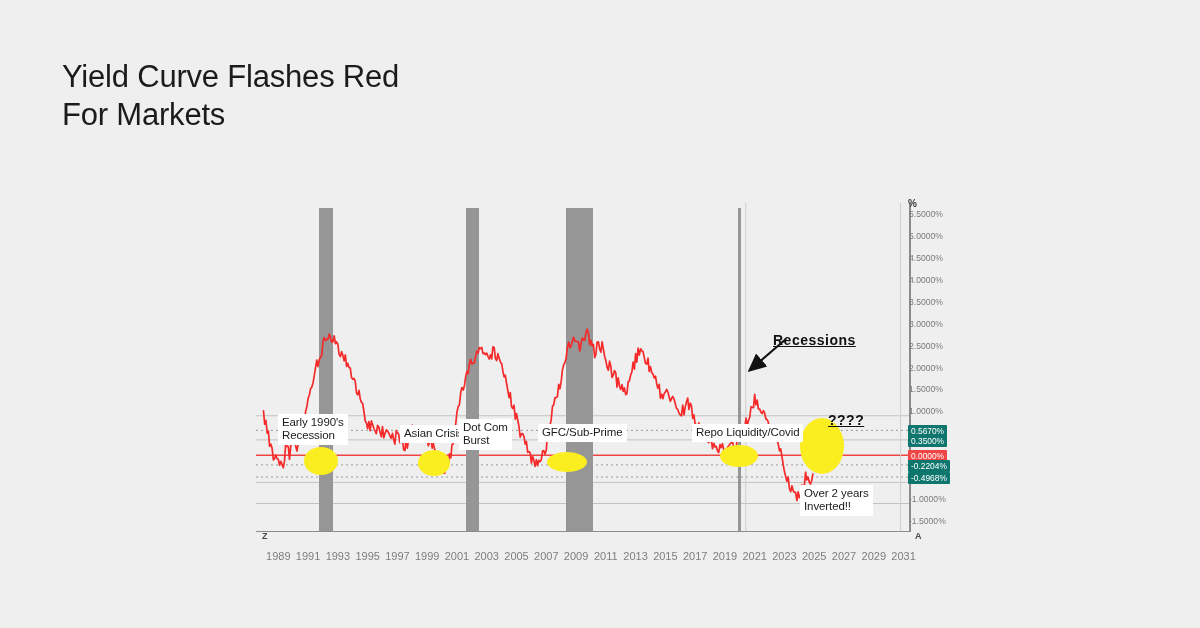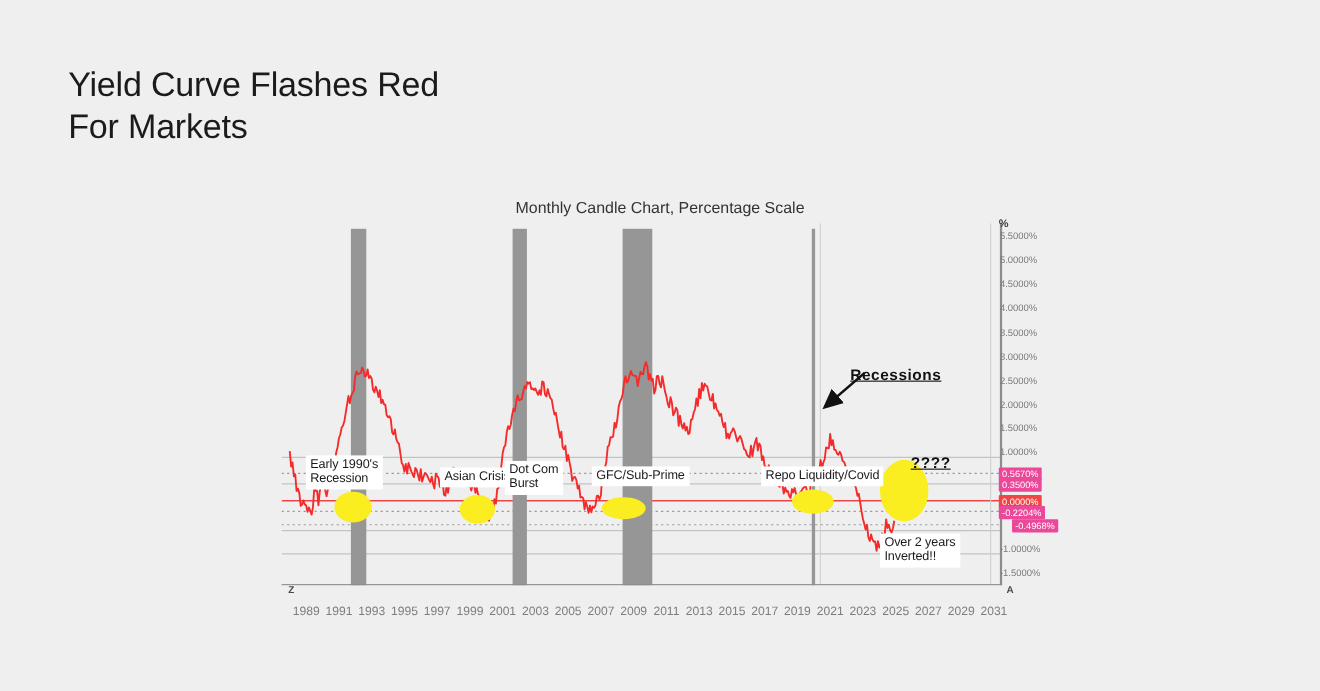--- a/index.html
+++ b/index.html
@@ -129,21 +129,21 @@
     left: 3px;
     font-size: 8.6px;
     color: #7a7a7a;
     white-space: nowrap;
   }
   .ybadge {
     position: absolute;
     left: 2px;
     font-size: 8.4px;
     color: #ffffff;
-    background: #ec4899;
+    background: #0f766e;
     padding: 1px 3px 1px 3px;
     white-space: nowrap;
     border-radius: 1px;
   }
   .ybadge.red { background: #f04545; }
 
   
   #xaxis {
     position: absolute;
     left: 256px; top: 550px;
@@ -165,21 +165,20 @@
   }
 </style>
 </head>
 <body>
 
 <div id="root">
 
   <div id="headline">Yield Curve Flashes Red
 For Markets</div>
 
-  <div id="chart-subtitle">Monthly Candle Chart, Percentage Scale</div>
 
   <div id="plot">
     <div id="plot-inner">
       <div id="bands">
           <div class="recession-band" style="left: 62.88px; width: 13.755px; height: 324px;"></div>
           <div class="recession-band" style="left: 210.255px; width: 12.445px; height: 324px;"></div>
           <div class="recession-band" style="left: 310.47px; width: 26.855px; height: 324px;"></div>
           <div class="recession-band" style="left: 482.08px; width: 2.9475px; height: 324px;"></div>
         </div>
       <svg id="grid-svg" width="655" height="329">
@@ -242,21 +241,21 @@
       <div class="ytick" style="top: 142.567px;">2.5000%</div>
       <div class="ytick" style="top: 164.5px;">2.0000%</div>
       <div class="ytick" style="top: 186.433px;">1.5000%</div>
       <div class="ytick" style="top: 208.367px;">1.0000%</div>
       <div class="ytick" style="top: 296.1px;">-1.0000%</div>
       <div class="ytick" style="top: 318.033px;">-1.5000%</div>
       <div class="ybadge" style="top: 227.361px;">0.5670%</div>
       <div class="ybadge" style="top: 236.88px;">0.3500%</div>
       <div class="ybadge red" style="top: 252.233px;">0.0000%</div>
       <div class="ybadge" style="top: 261.902px;">-0.2204%</div>
-      <div class="ybadge" style="top: 274.026px; margin-left: 12px;">-0.4968%</div>
+      <div class="ybadge" style="top: 274.026px;">-0.4968%</div>
     </div>
 
   <div id="xaxis">
       <div class="xtick" style="left: 22.3295px;">1989</div>
       <div class="xtick" style="left: 52.1023px;">1991</div>
       <div class="xtick" style="left: 81.875px;">1993</div>
       <div class="xtick" style="left: 111.648px;">1995</div>
       <div class="xtick" style="left: 141.42px;">1997</div>
       <div class="xtick" style="left: 171.193px;">1999</div>
       <div class="xtick" style="left: 200.966px;">2001</div>

